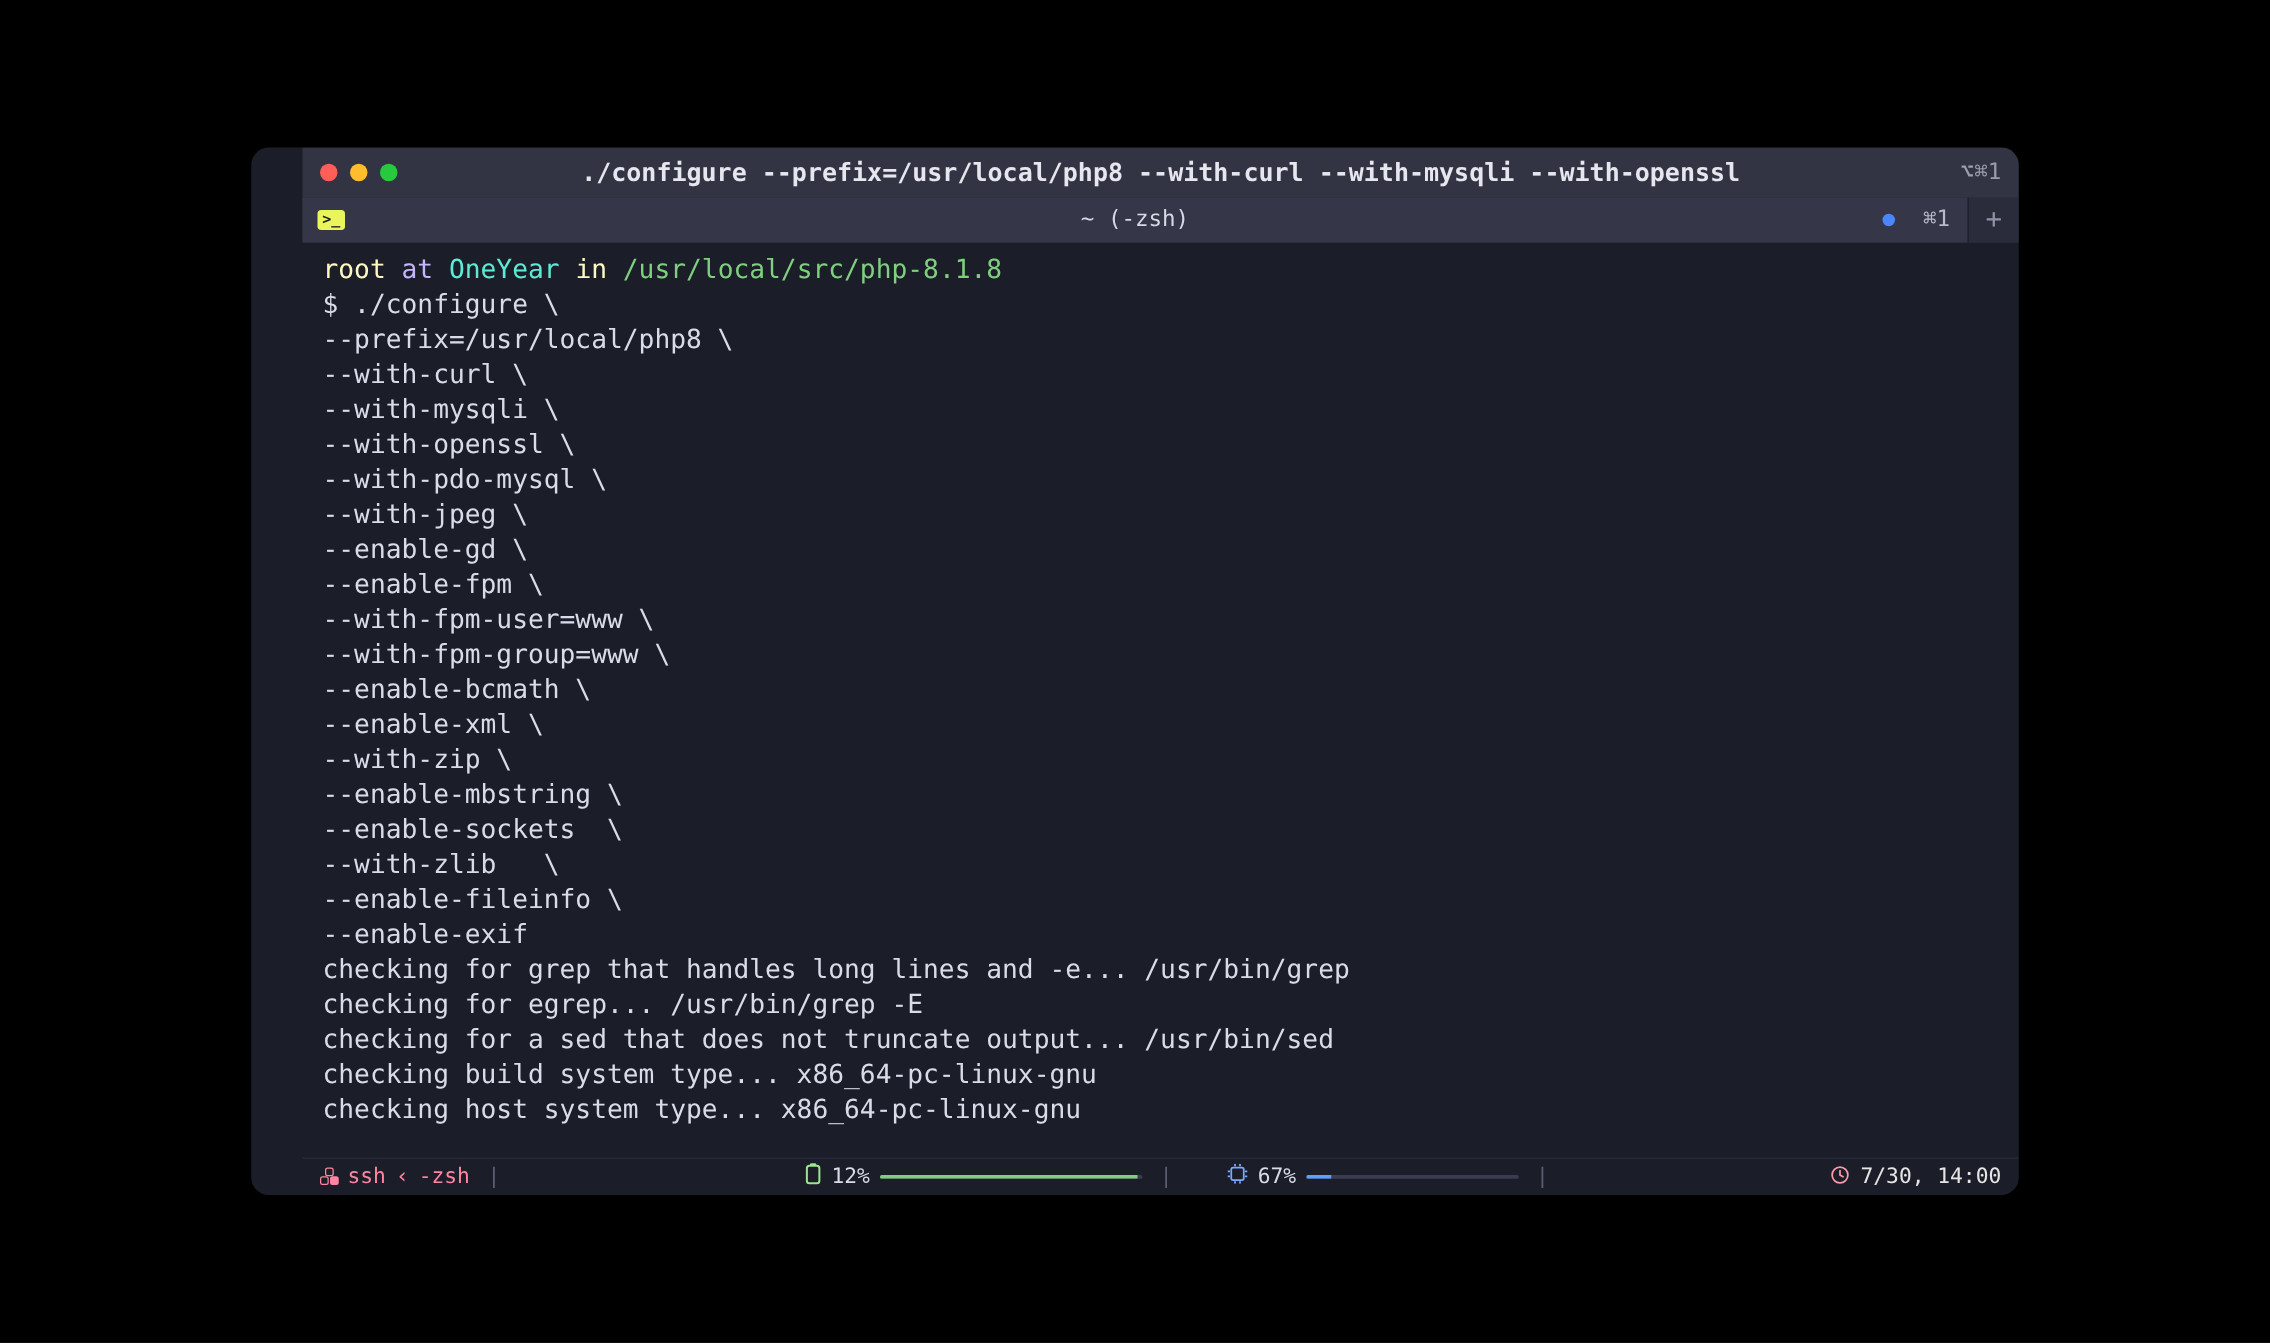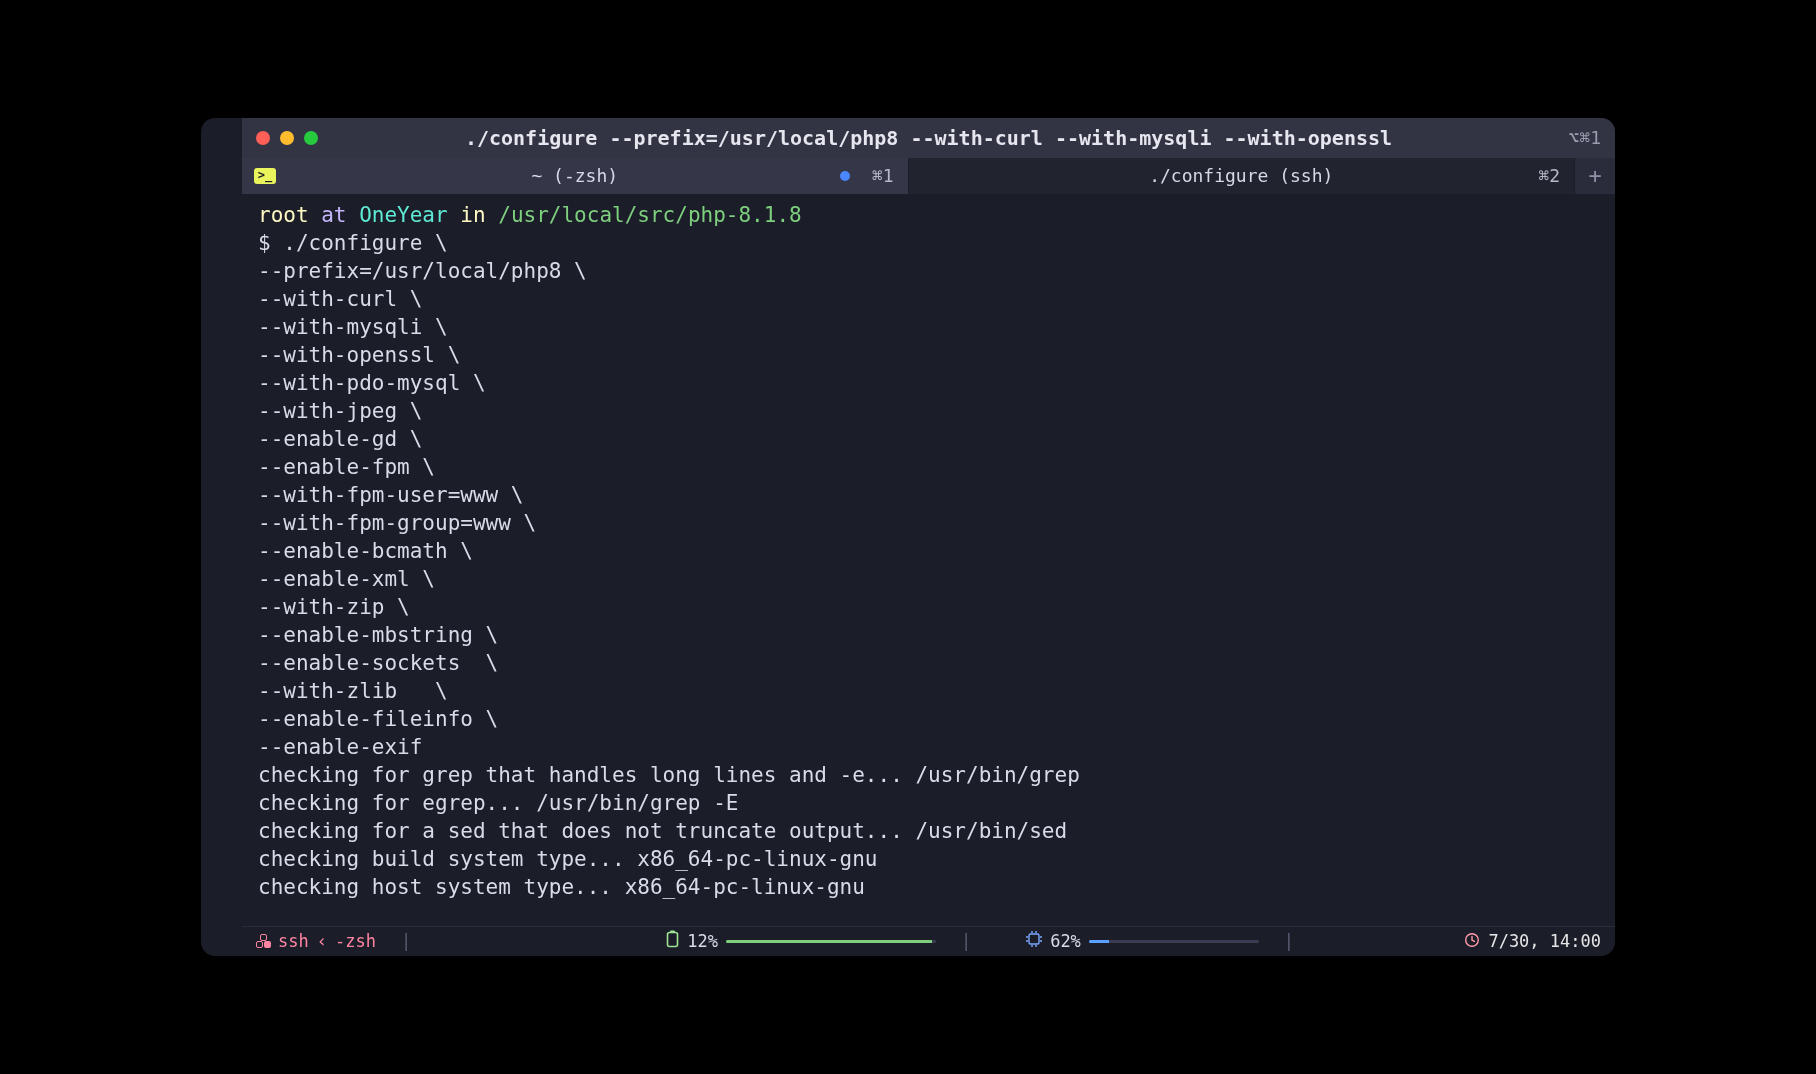--- a/index.html
+++ b/index.html
@@ -118,21 +118,21 @@
   .line { height: 28px; }
   
   .statusbar {
     height: 30px;
     display: flex;
     align-items: center;
     padding: 0 14px;
     font-size: 17px;
     color: #d9dbe8;
     flex-shrink: 0;
-    gap: 25px;
+    gap: 14px;
     border-top: 1px solid #2a2c3b;
   }
   .sb-left { display: flex; align-items: center; gap: 8px; color: #ff85a1; }
   .sb-left .net-icon {
     width: 14px; height: 14px; position: relative;
   }
   .sb-left .net-icon::before, .sb-left .net-icon::after {
     content: ""; position: absolute; border: 1.5px solid #ff85a1; border-radius: 2px;
     width: 5px; height: 5px;
   }
@@ -171,26 +171,20 @@
     <div class="tab inactive">
       <span class="term-icon">&gt;_</span>
       <span class="center">
         <span>~ (-zsh)</span>
       </span>
       <span style="position:absolute; right:58px; display:flex; align-items:center;">
         <span class="indicator"></span>
       </span>
       <span class="shortcut">⌘1</span>
     </div>
-    <div class="tab active">
-      <span class="center">
-        <span>./configure (ssh)</span>
-      </span>
-      <span class="shortcut">⌘2</span>
-    </div>
     <div class="new-tab">+</div>
   </div>
 
   <div class="term"><div class="line"><span class="c-user">root</span><span class="c-at"> at </span><span class="c-host">OneYear</span><span class="c-in"> in </span><span class="c-path">/usr/local/src/php-8.1.8</span></div><div id="cmd-block"><div class="line"><span class="c-prompt">$ </span><span>./configure \</span></div><div class="line">--prefix=/usr/local/php8 \</div><div class="line">--with-curl \</div><div class="line">--with-mysqli \</div><div class="line">--with-openssl \</div><div class="line">--with-pdo-mysql \</div><div class="line">--with-jpeg \</div><div class="line">--enable-gd \</div><div class="line">--enable-fpm \</div><div class="line">--with-fpm-user=www \</div><div class="line">--with-fpm-group=www \</div><div class="line">--enable-bcmath \</div><div class="line">--enable-xml \</div><div class="line">--with-zip \</div><div class="line">--enable-mbstring \</div><div class="line">--enable-sockets  \</div><div class="line">--with-zlib   \</div><div class="line">--enable-fileinfo \</div><div class="line">--enable-exif</div></div><div id="out-block"><div class="line">checking for grep that handles long lines and -e... /usr/bin/grep</div><div class="line">checking for egrep... /usr/bin/grep -E</div><div class="line">checking for a sed that does not truncate output... /usr/bin/sed</div><div class="line">checking build system type... x86_64-pc-linux-gnu</div><div class="line">checking host system type... x86_64-pc-linux-gnu</div></div></div>
 
   <div class="statusbar">
     <div class="sb-left">
       <span class="net-icon"></span>
       <span>ssh</span>
       <span>‹</span>
@@ -213,21 +207,21 @@
 
     <span class="sb-sep">|</span>
 
     <div class="sb-cpu">
       <span class="cpu-icon">
         <svg width="16" height="16" viewBox="0 0 16 16">
             <rect x="3" y="3" width="10" height="10" rx="1.5" fill="none" stroke="#7aa9ff" stroke-width="1.4"></rect>
             <path d="M6 0v2M10 0v2M6 14v2M10 14v2M0 6h2M0 10h2M14 6h2M14 10h2" stroke="#7aa9ff" stroke-width="1.4"></path>
           </svg>
       </span>
-      <span>62%</span>
+      <span>67%</span>
       <div class="bar" style="width:170px">
         <div class="bar-fill blue"></div>
       </div>
     </div>
 
     <span class="sb-sep">|</span>
 
     <div class="sb-clock">
       <span class="clock-icon">
         <svg width="16" height="16" viewBox="0 0 16 16">

